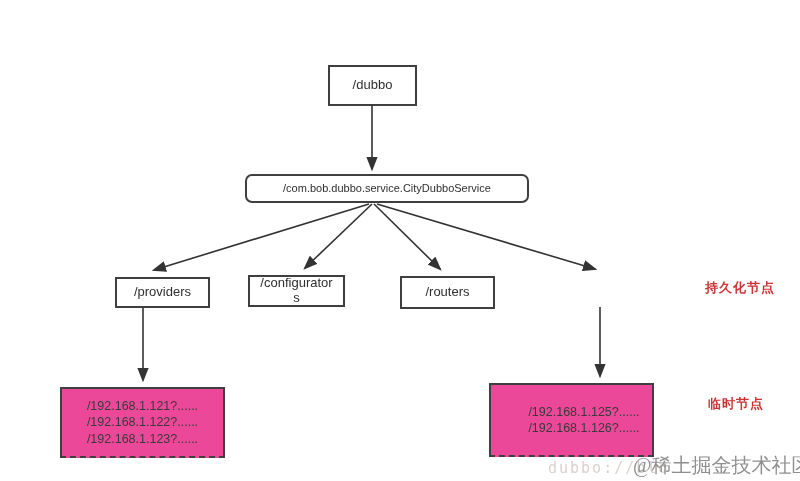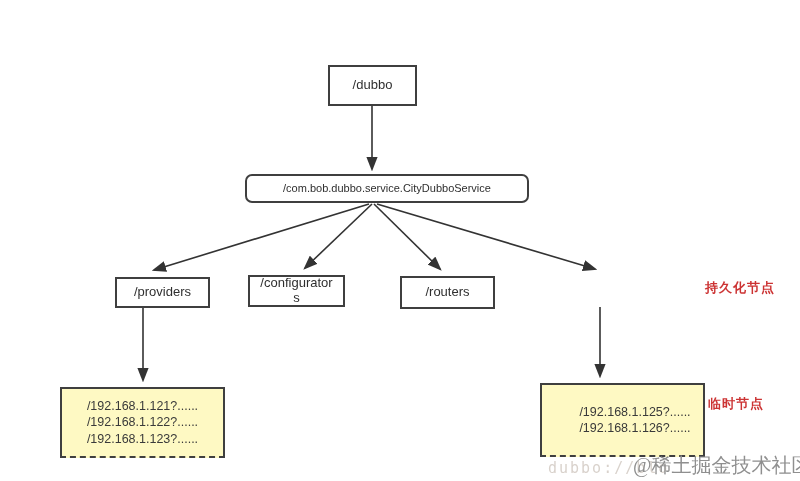--- a/index.html
+++ b/index.html
@@ -32,32 +32,32 @@
   .node-service      { left: 245px; top: 174px; width: 284px; height: 29px; font-size: 11px; white-space: nowrap; border-radius: 7px; }
   .node-providers    { left: 97px;  top: 277px; width: 95px;  height: 31px; margin-left: 18px; }
   .node-configurators{ left: 248px; top: 275px; width: 97px;  height: 32px; padding: 0 9px; word-break: break-all; justify-content: flex-end; }
   .node-routers      { left: 400px; top: 276px; width: 95px;  height: 33px; }
   .node-consumers    { left: 552px; top: 275px; width: 96px;  height: 32px; }
   .listbox {
     position: absolute;
     box-sizing: border-box;
     border: 2px solid #3f3f3f;
     border-bottom: 2px dashed #3f3f3f;
-    background: #fef9c3;
+    background: #ec4899;
     color: #3a3a3a;
     display: flex;
     flex-direction: column;
     align-items: center;
     justify-content: center;
     font-size: 12.5px;
     line-height: 1.3;
   }
   .listbox .lines { text-align: left; }
   .listbox-providers { left: 60px;  top: 387px; width: 165px; height: 71px; }
-  .listbox-consumers { left: 540px; top: 383px; width: 165px; height: 74px; padding-left: 25px; }
+  .listbox-consumers { left: 489px; top: 383px; width: 165px; height: 74px; padding-left: 25px; }
   .list-item.faded { opacity: 0.55; }
   .annotation {
     position: absolute;
     color: #cc3333;
     font-weight: bold;
     font-size: 13px;
     letter-spacing: 1px;
     white-space: nowrap;
   }
   .annotation-persistent { left: 705px; top: 279px; }

